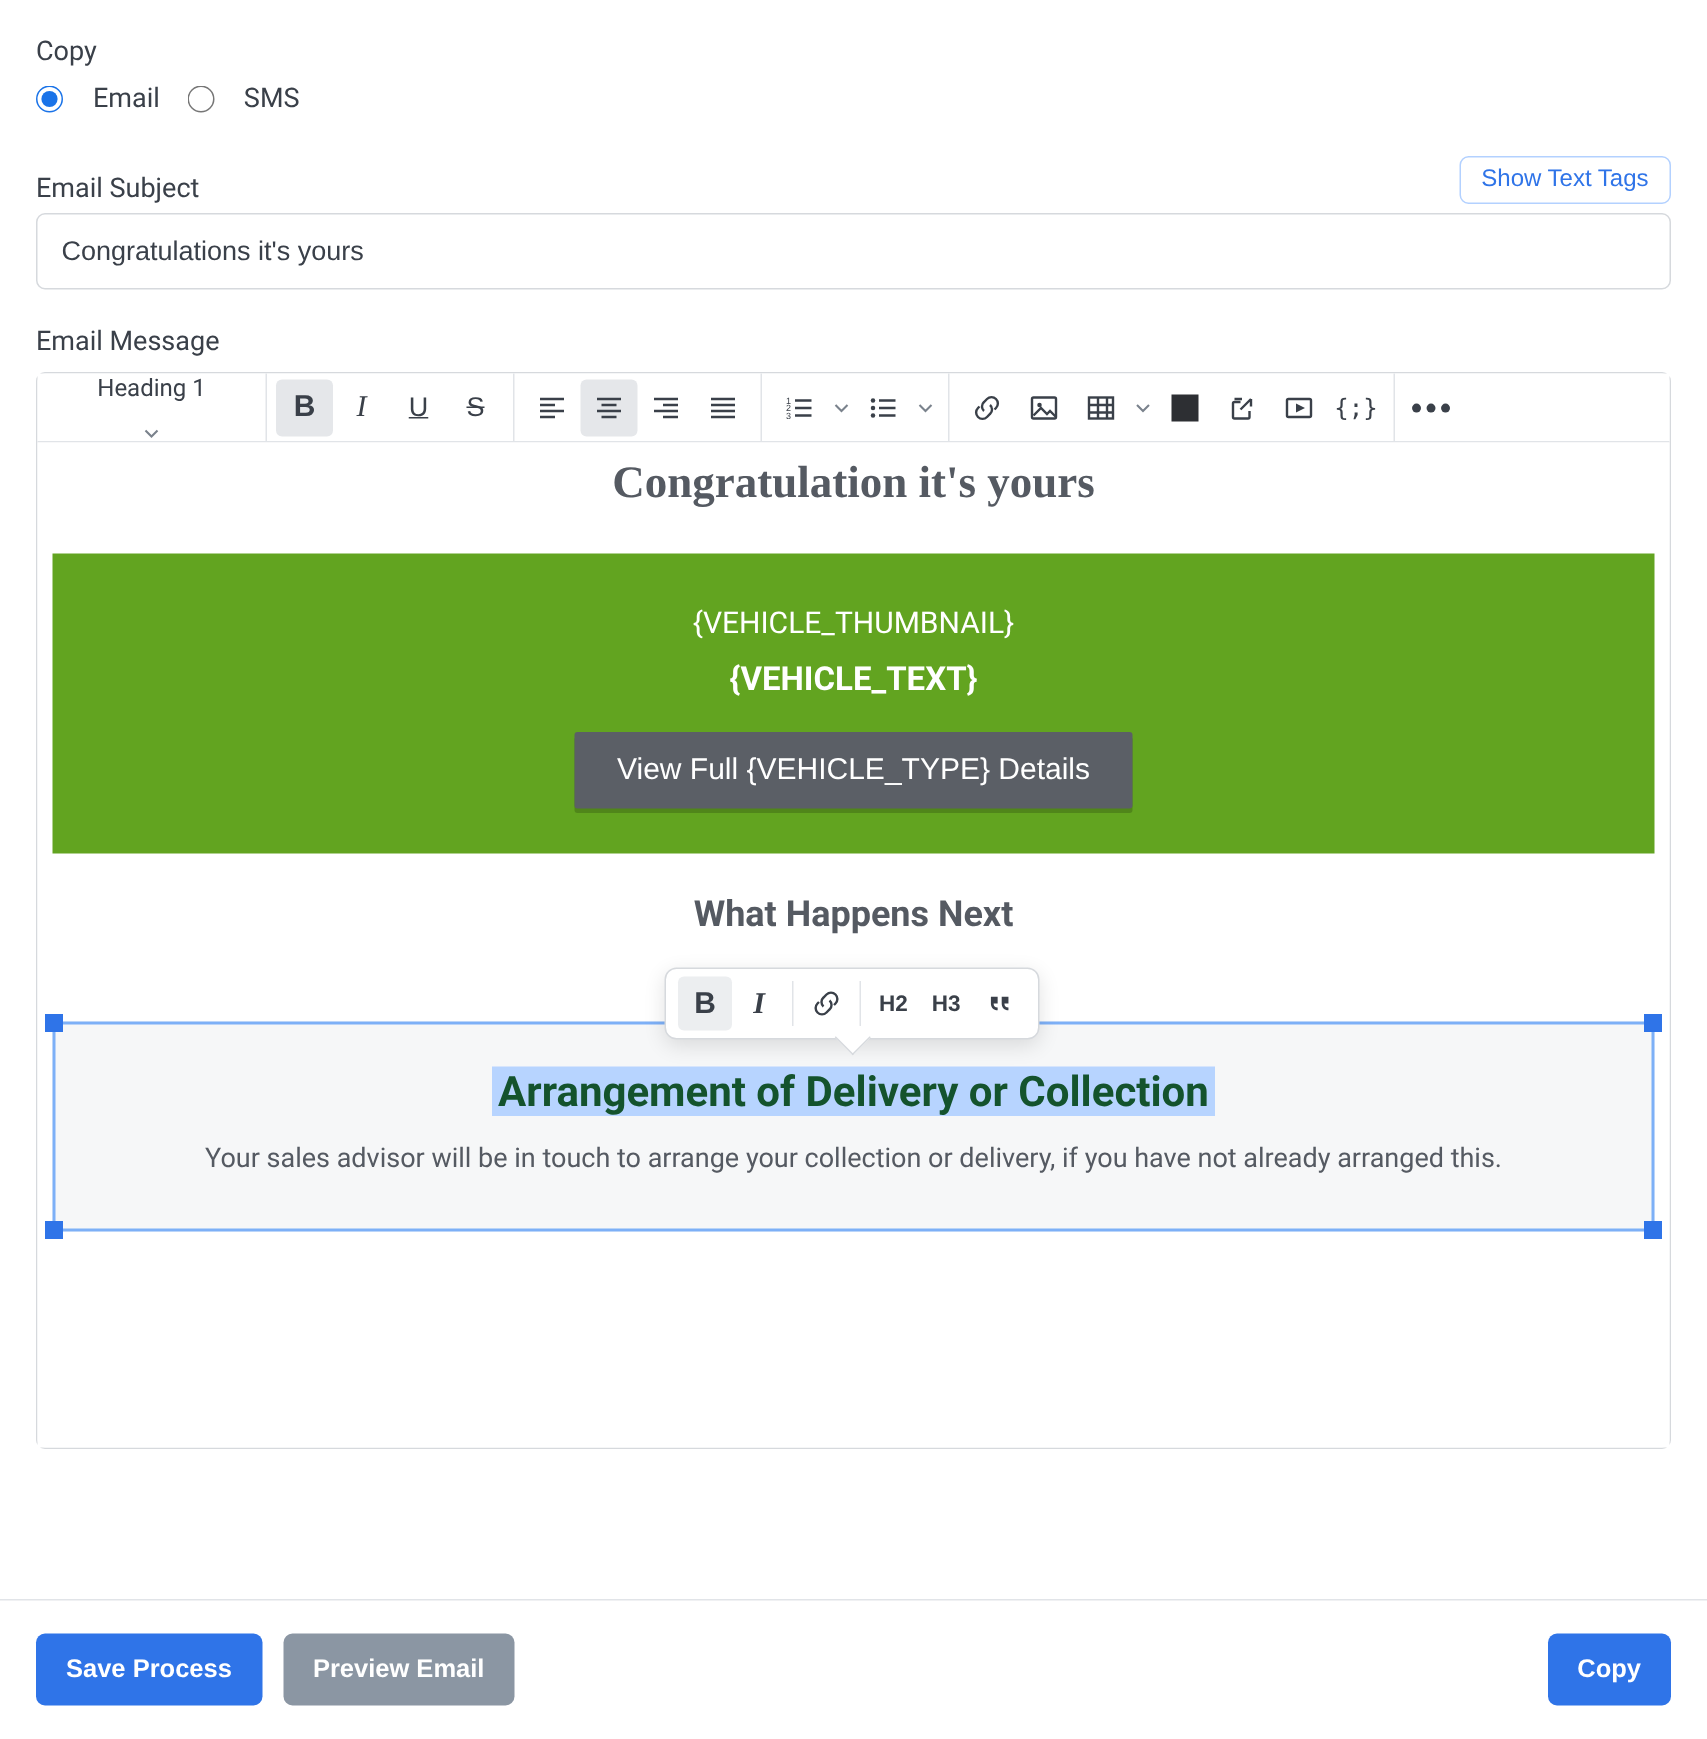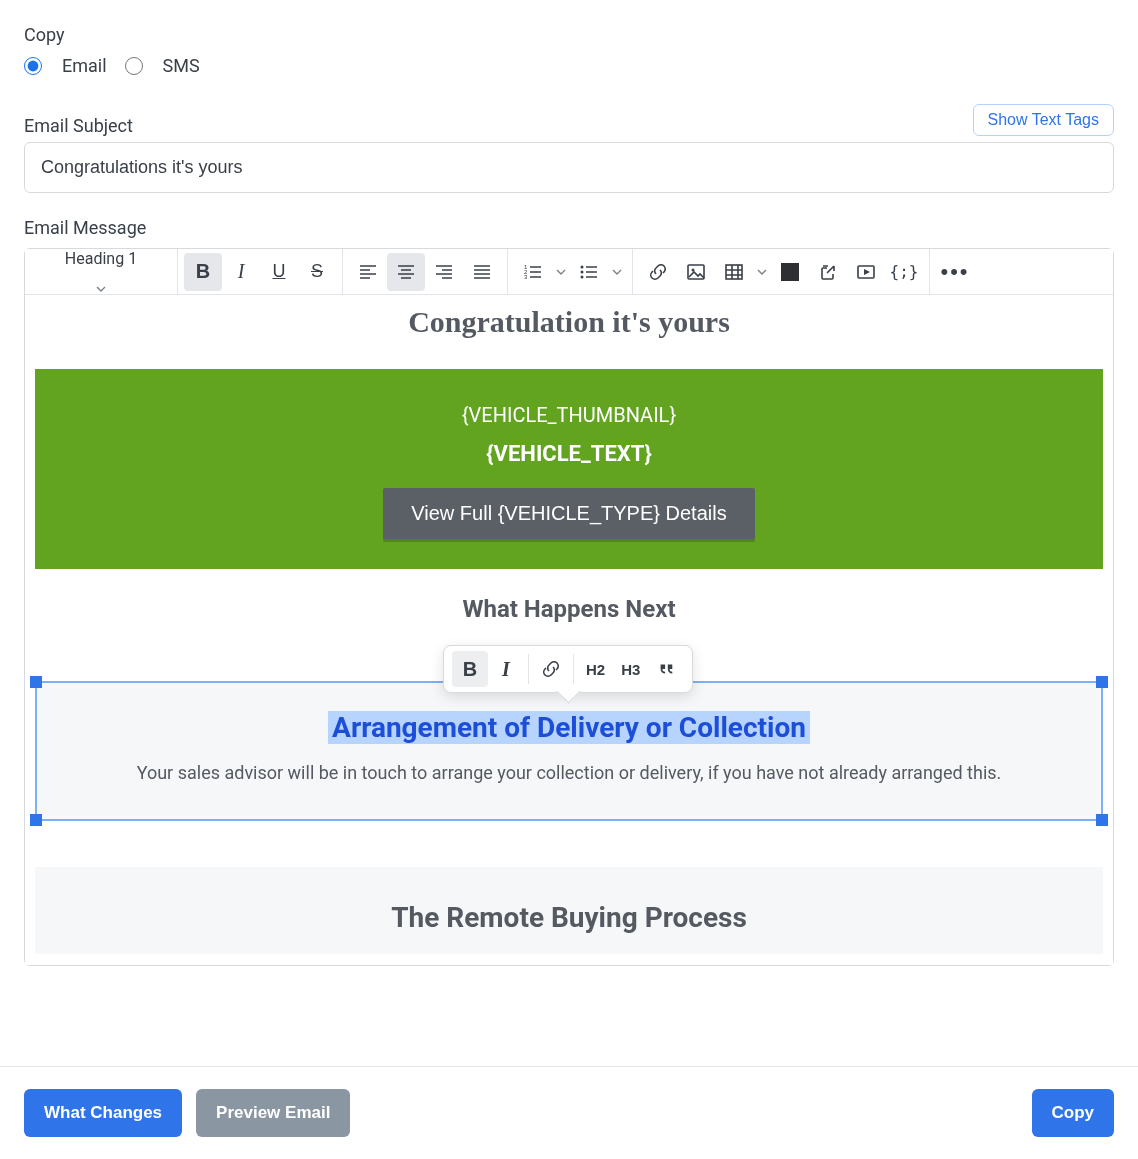--- a/index.html
+++ b/index.html
@@ -42,21 +42,21 @@
   .mini-toolbar { position:absolute; left:418px; top:350px; z-index:5; background:#fff; border:1px solid #d6d9dd; border-radius:8px; box-shadow:0 4px 14px rgba(0,0,0,0.12); display:flex; align-items:center; height:48px; padding:0 8px; }
   .mini-toolbar::after { content:""; position:absolute; bottom:-8px; left:50%; margin-left:-8px; width:16px; height:16px; background:#fff; border-right:1px solid #d6d9dd; border-bottom:1px solid #d6d9dd; transform:rotate(45deg); }
   .mini-btn { width:36px; height:36px; display:flex; align-items:center; justify-content:center; border:none; background:transparent; border-radius:4px; cursor:pointer; font-weight:700; color:#3a4049; }
   .mini-btn.active { background:#eceef0; }
   .mini-sep { width:1px; height:30px; background:#e1e4e8; margin:0 4px; }
   .mini-h { font-size:15px; font-weight:600; width:auto; padding:0 8px; }
   .mini-quote svg { width:18px; height:18px; fill:#3a4049; }
 
   
   .sel-block { position:absolute; left:10px; right:10px; top:386px; border:2px solid #7db0f7; background:#f6f7f8; padding:28px 20px 36px; text-align:center; z-index:3; }
-  .sel-block h2 { color:#1d4ed8; font-size:28px; font-weight:700; display:inline; }
+  .sel-block h2 { color:#14532d; font-size:28px; font-weight:700; display:inline; }
   .sel-highlight { background:#b7d4ff; padding:0 4px; }
   .sel-block p { color:#555a62; font-size:18px; margin-top:18px; }
   .handle { position:absolute; width:12px; height:12px; background:#2f74e8; }
   .handle.tl { top:-7px; left:-7px; }
   .handle.tr { top:-7px; right:-7px; }
   .handle.bl { bottom:-7px; left:-7px; }
   .handle.br { bottom:-7px; right:-7px; }
 
   .remote-block { position:absolute; left:10px; right:10px; top:572px; background:#f6f7f8; padding:34px 40px 20px; text-align:center; }
   .remote-block h2 { color:#555a62; font-size:28px; font-weight:700; }
@@ -274,27 +274,24 @@
 
       <div class="sel-block">
         <span class="handle tl"></span>
         <span class="handle tr"></span>
         <span class="handle bl"></span>
         <span class="handle br"></span>
         <h2><span class="sel-highlight">Arrangement of Delivery or Collection</span></h2>
         <p>Your sales advisor will be in touch to arrange your collection or delivery, if you have not already arranged this.</p>
       </div>
 
-      <div class="remote-block">
-        <h2>The Remote Buying Process</h2>
-      </div>
 
     </div>
   </div>
 </div>
 
 <div class="footer">
   <div class="footer-left">
-    <button class="btn btn-primary">What Changes</button>
+    <button class="btn btn-primary">Save Process</button>
     <button class="btn btn-muted">Preview Email</button>
   </div>
   <button class="btn btn-primary2">Copy</button>
 </div>
 
 </body></html>

